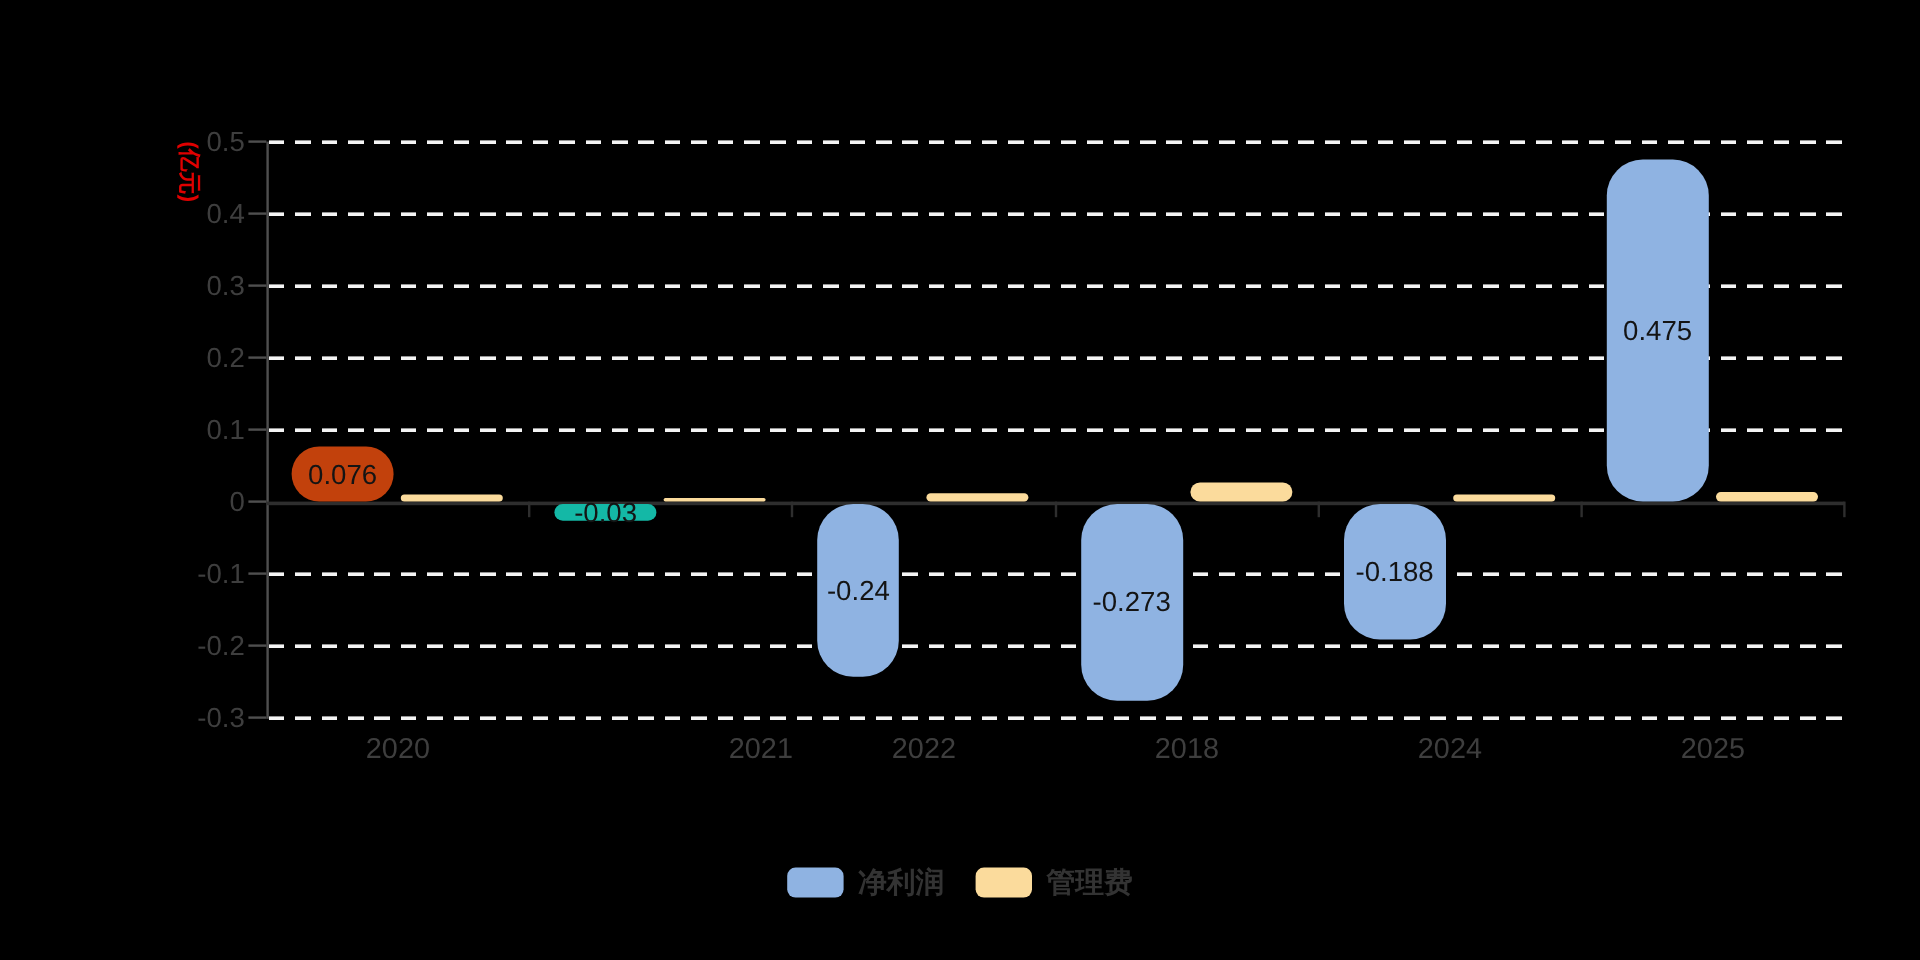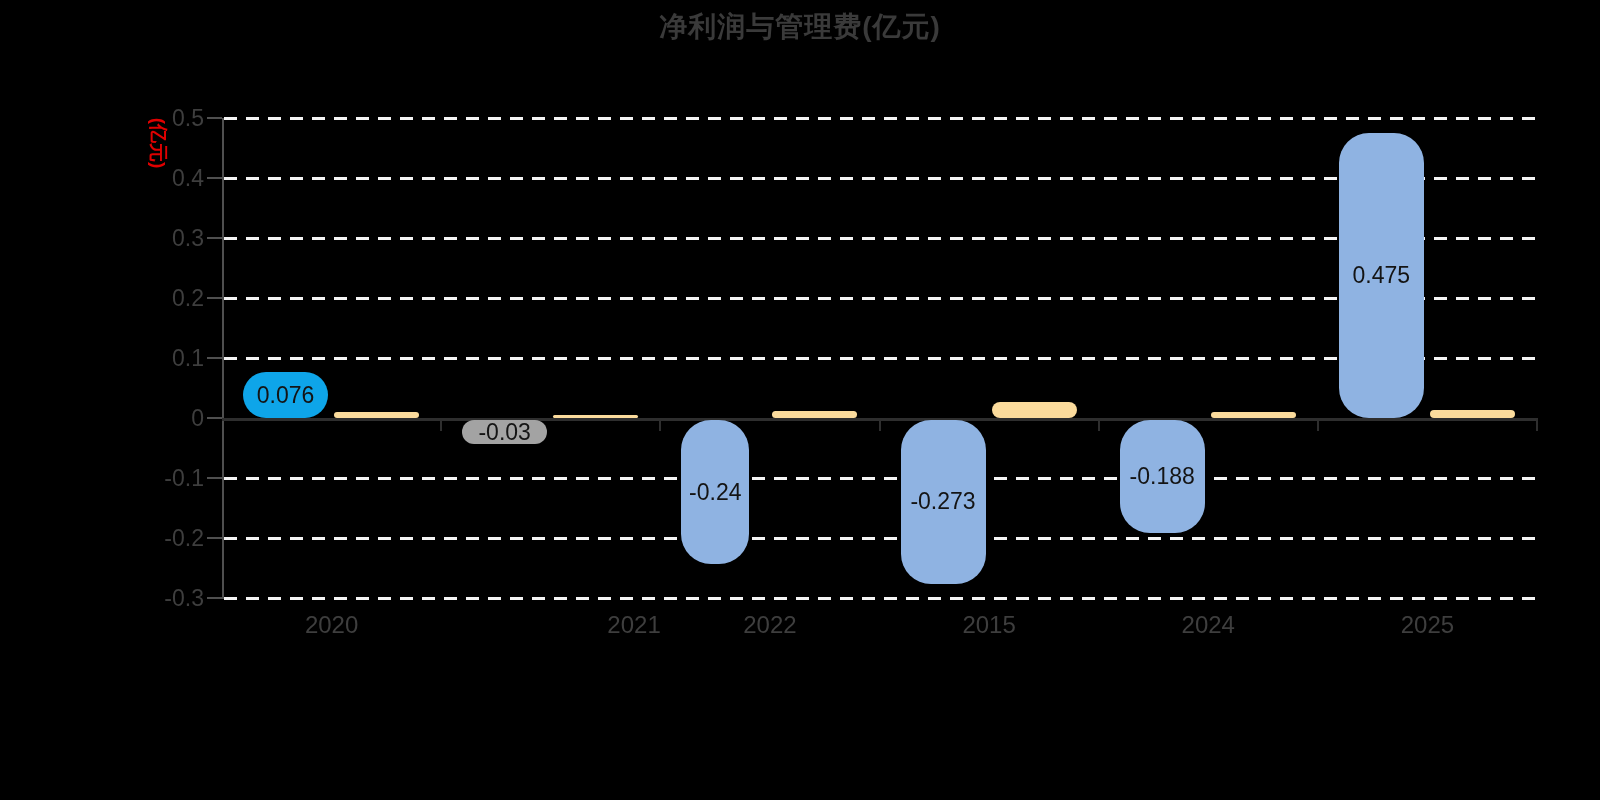--- a/index.html
+++ b/index.html
@@ -23,21 +23,20 @@
   .legend-item{display:flex;align-items:center;gap:12px;cursor:pointer;}
   .legend-swatch{width:47px;height:25px;border-radius:7px;}
   .legend-label{font-size:24px;font-weight:600;color:#333;}
   .source-note{position:absolute;top:763px;left:0;right:0;text-align:center;
     font-size:19px;font-weight:600;}
 </style>
 </head>
 <body>
 
 <div id="stage">
-  <div class="chart-title" style="color: rgb(58, 58, 58);">净利润与管理费(亿元)</div>
   <div class="y-unit" style="color: rgb(224, 0, 0);">(亿元)</div>
   <div id="plot">
       <div class="gridline" style="left: 224px; width: 1313px; top: 117px; background: repeating-linear-gradient(90deg, rgb(244, 244, 244) 0px, rgb(244, 244, 244) 13px, transparent 13px, transparent 22px);"></div>
       <div class="tick" style="left: 207px; width: 15px; height: 2px; top: 117px; background: rgb(79, 79, 79);"></div>
       <div class="y-tick-label" style="left: 124px; top: 118px;">0.5</div>
       <div class="gridline" style="left: 224px; width: 1313px; top: 177px; background: repeating-linear-gradient(90deg, rgb(244, 244, 244) 0px, rgb(244, 244, 244) 13px, transparent 13px, transparent 22px);"></div>
       <div class="tick" style="left: 207px; width: 15px; height: 2px; top: 177px; background: rgb(79, 79, 79);"></div>
       <div class="y-tick-label" style="left: 124px; top: 178px;">0.4</div>
       <div class="gridline" style="left: 224px; width: 1313px; top: 237px; background: repeating-linear-gradient(90deg, rgb(244, 244, 244) 0px, rgb(244, 244, 244) 13px, transparent 13px, transparent 22px);"></div>
       <div class="tick" style="left: 207px; width: 15px; height: 2px; top: 237px; background: rgb(79, 79, 79);"></div>
@@ -60,44 +59,54 @@
       <div class="tick" style="left: 207px; width: 15px; height: 2px; top: 597px; background: rgb(79, 79, 79);"></div>
       <div class="y-tick-label" style="left: 124px; top: 598px;">-0.3</div>
       <div class="y-axis-line" style="left: 222px; top: 118px; height: 481px; background: rgb(79, 79, 79);"></div>
       <div class="x-axis-line" style="left: 222px; width: 1315px; top: 418px; background: rgb(46, 46, 46);"></div>
       <div class="tick" style="left: 440.167px; top: 418px; width: 2px; height: 13px; background: rgb(46, 46, 46);"></div>
       <div class="tick" style="left: 659.333px; top: 418px; width: 2px; height: 13px; background: rgb(46, 46, 46);"></div>
       <div class="tick" style="left: 878.5px; top: 418px; width: 2px; height: 13px; background: rgb(46, 46, 46);"></div>
       <div class="tick" style="left: 1097.67px; top: 418px; width: 2px; height: 13px; background: rgb(46, 46, 46);"></div>
       <div class="tick" style="left: 1316.83px; top: 418px; width: 2px; height: 13px; background: rgb(46, 46, 46);"></div>
       <div class="tick" style="left: 1536px; top: 418px; width: 2px; height: 13px; background: rgb(46, 46, 46);"></div>
-      <div class="bar" style="left: 243px; width: 85px; top: 372.4px; height: 45.6px; background: #0ea5e9; text-align: center;">
+      <div class="bar" style="left: 243px; width: 85px; top: 372.4px; height: 45.6px; background: #c2410c; text-align: center;">
         <span class="bar-label" style="color: rgb(20, 20, 20);">0.076</span>
       </div>
       <div class="bar" style="left: 334px; width: 85px; top: 412px; height: 6px; background: rgb(251, 219, 156);"></div>
       <div class="x-cat-label" style="left: 221.583px; top: 611px;">2020</div>
-      <div class="bar" style="left: 462.167px; width: 85px; top: 420px; height: 24px; background: #a3a3a3;">
+      <div class="bar" style="left: 462.167px; width: 85px; top: 420px; height: 14px; background: #14b8a6;">
         <span class="bar-label" style="color: rgb(20, 20, 20);">-0.03</span>
       </div>
       <div class="bar" style="left: 553.167px; width: 85px; top: 415px; height: 3px; background: rgb(251, 219, 156);"></div>
       <div class="x-cat-label" style="left: 440.75px; top: 611px; text-align: right;">2021</div>
       <div class="bar" style="left: 681.333px; width: 68px; top: 420px; height: 144px; background: rgb(143, 179, 226);">
         <span class="bar-label" style="color: rgb(20, 20, 20);">-0.24</span>
       </div>
       <div class="bar" style="left: 772.333px; width: 85px; top: 410.8px; height: 7.2px; background: rgb(251, 219, 156);"></div>
       <div class="x-cat-label" style="left: 659.917px; top: 611px;">2022</div>
       <div class="bar" style="left: 900.5px; width: 85px; top: 420px; height: 163.8px; background: rgb(143, 179, 226);">
         <span class="bar-label" style="color: rgb(20, 20, 20);">-0.273</span>
       </div>
       <div class="bar" style="left: 991.5px; width: 85px; top: 402.4px; height: 15.6px; background: rgb(251, 219, 156);"></div>
-      <div class="x-cat-label" style="left: 879.083px; top: 611px;">2015</div>
+      <div class="x-cat-label" style="left: 879.083px; top: 611px;">2018</div>
       <div class="bar" style="left: 1119.67px; width: 85px; top: 420px; height: 112.8px; background: rgb(143, 179, 226);">
         <span class="bar-label" style="color: rgb(20, 20, 20);">-0.188</span>
       </div>
       <div class="bar" style="left: 1210.67px; width: 85px; top: 412px; height: 6px; background: rgb(251, 219, 156);"></div>
       <div class="x-cat-label" style="left: 1098.25px; top: 611px;">2024</div>
       <div class="bar" style="left: 1338.83px; width: 85px; top: 133px; height: 285px; background: rgb(143, 179, 226);">
         <span class="bar-label" style="color: rgb(20, 20, 20);">0.475</span>
       </div>
       <div class="bar" style="left: 1429.83px; width: 85px; top: 409.6px; height: 8.4px; background: rgb(251, 219, 156);"></div>
       <div class="x-cat-label" style="left: 1317.42px; top: 611px;">2025</div>
     </div>
+  <div class="legend">
+    <div class="legend-item">
+      <span class="legend-swatch" id="sw0" style="background: rgb(143, 179, 226);"></span>
+      <span class="legend-label">净利润</span>
+    </div>
+    <div class="legend-item">
+      <span class="legend-swatch" id="sw1" style="background: rgb(251, 219, 156);"></span>
+      <span class="legend-label">管理费</span>
+    </div>
+  </div>
 </div>
 
 </body></html>

